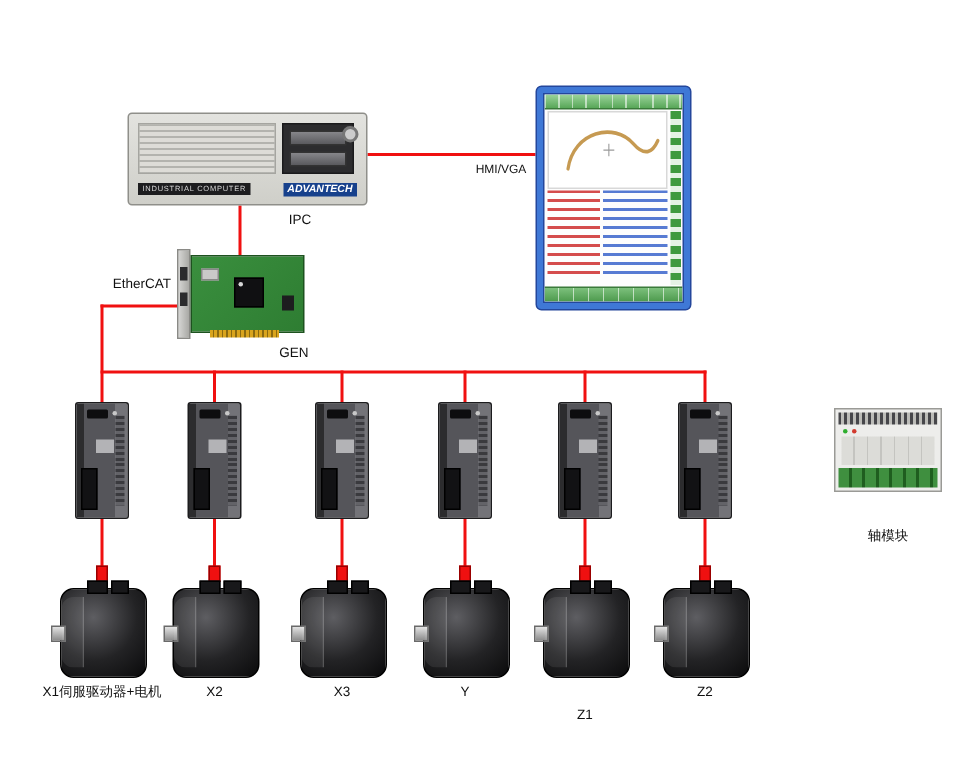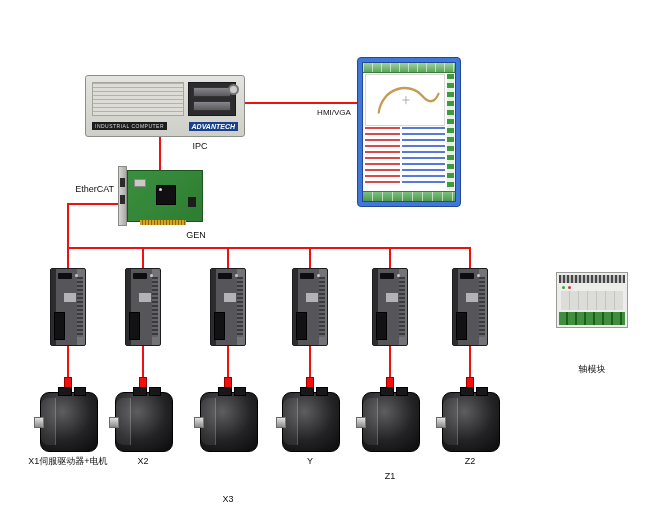--- a/index.html
+++ b/index.html
@@ -222,27 +222,27 @@
   </div>
   <div class="motor" style="left:442px;">
     <div class="mot-shaft"></div>
     <div class="mot-flange"></div>
     <div class="mot-conn"></div>
       <div class="mot-conn c2"></div>
   </div>
 
   <div class="lbl" style="left:8px;top:456px;width:120px;">X1伺服驱动器+电机</div>
   <div class="lbl" style="left:83px;top:456px;width:120px;">X2</div>
-  <div class="lbl" style="left:168px;top:456px;width:120px;margin-top:38px;">X3</div>
+  <div class="lbl" style="left:168px;top:456px;width:120px;">X3</div>
   <div class="lbl" style="left:250px;top:456px;width:120px;">Y</div>
   <div class="lbl" style="left:330px;top:471px;width:120px;">Z1</div>
   <div class="lbl" style="left:410px;top:456px;width:120px;">Z2</div>
 
   <div class="axismod">
     <div class="am-top"></div>
     <div class="am-led1"></div>
     <div class="am-led2"></div>
     <div class="am-slots"></div>
     <div class="am-terms"></div>
   </div>
-  <div class="lbl" style="left:556px;top:364px;width:72px;">轴模块</div>
+  <div class="lbl" style="left:556px;top:352px;width:72px;">轴模块</div>
 
 </div>
 
 </body></html>

